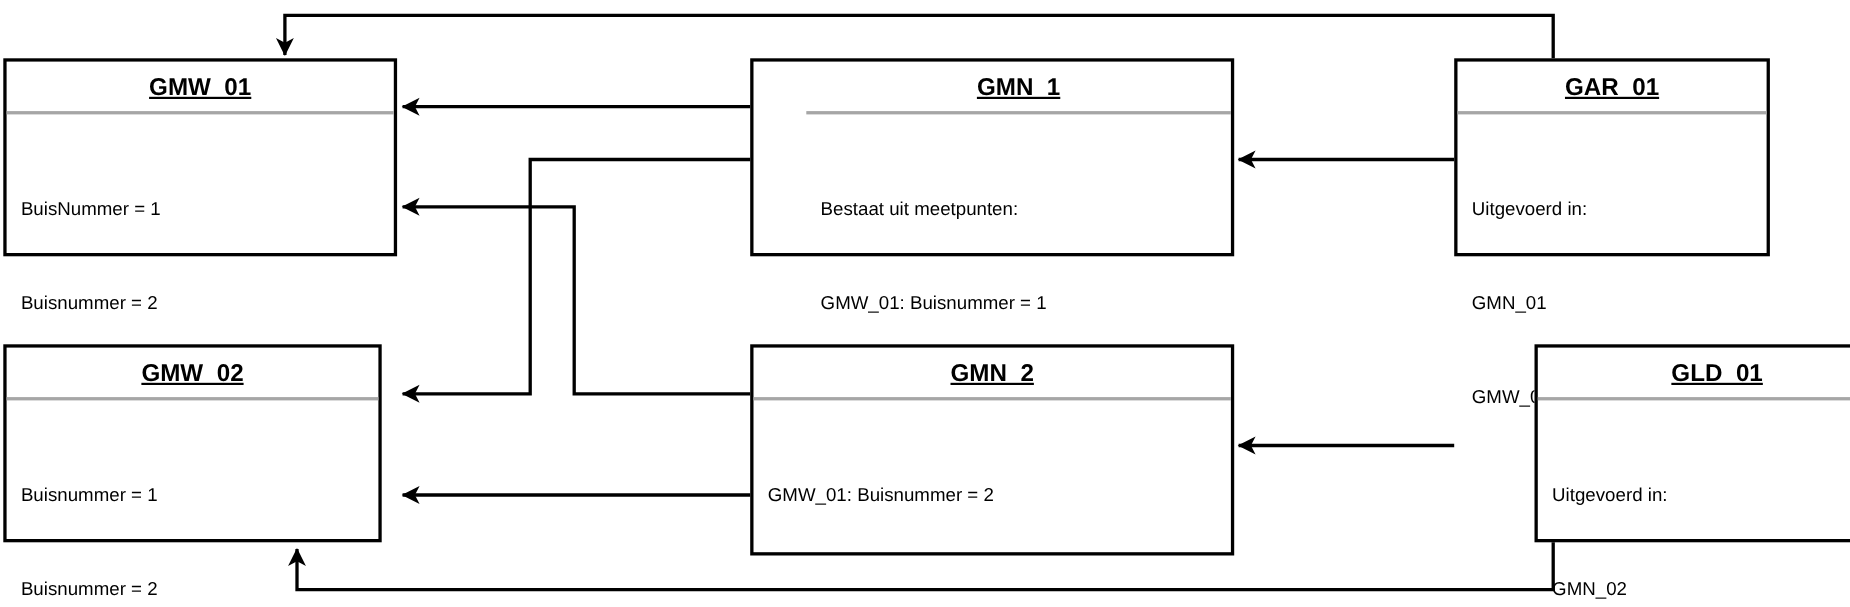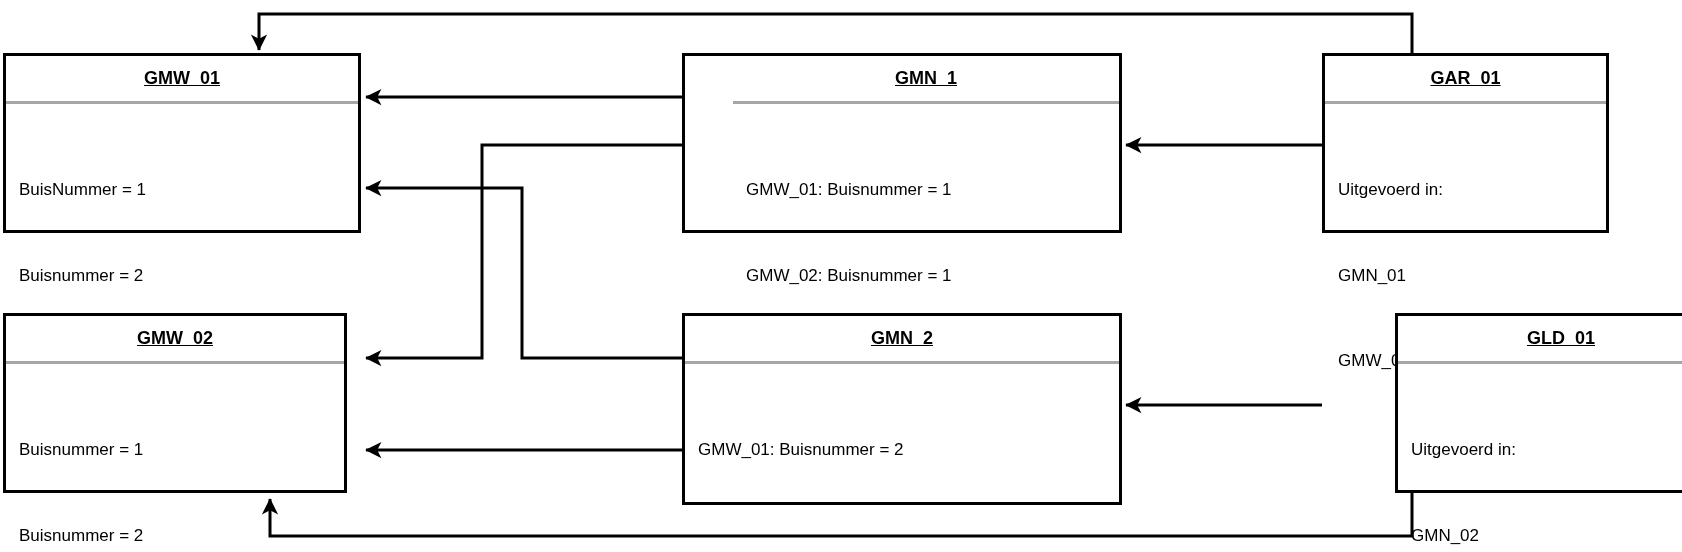--- a/index.html
+++ b/index.html
@@ -31,21 +31,21 @@
     background: #ffffff;
     z-index: 1;
   }
   .hd {
     box-sizing: border-box;
     height: 48px;
     display: flex;
     align-items: center;
     justify-content: center;
     border-bottom: 3px solid #a6a6a6;
-    font-size: 18px;
+    font-size: 22px;
     font-weight: bold;
     text-decoration: underline;
     color: #000000;
   }
   .bd {
     padding: 15px 13px 0 13px;
     font-size: 17px;
     line-height: 28.5px;
     color: #000000;
     white-space: pre;
@@ -78,20 +78,21 @@
     <div class="hd">GMW_01</div>
     <div class="bd">
       <div>BuisNummer = 1</div>
       <div>Buisnummer = 2</div>
     </div>
   </div>
 
   <div class="box" style="left:682px; top:53px; width:440px; height:180px;padding-left:48px;">
     <div class="hd">GMN_1</div>
     <div class="bd">
+      <div>Bestaat uit meetpunten:</div>
       <div>GMW_01: Buisnummer = 1</div>
       <div>GMW_02: Buisnummer = 1</div>
     </div>
   </div>
 
   <div class="box" style="left:1322px; top:53px; width:287px; height:180px;">
     <div class="hd">GAR_01</div>
     <div class="bd">
       <div>Uitgevoerd in:</div>
       <div>GMN_01</div>

